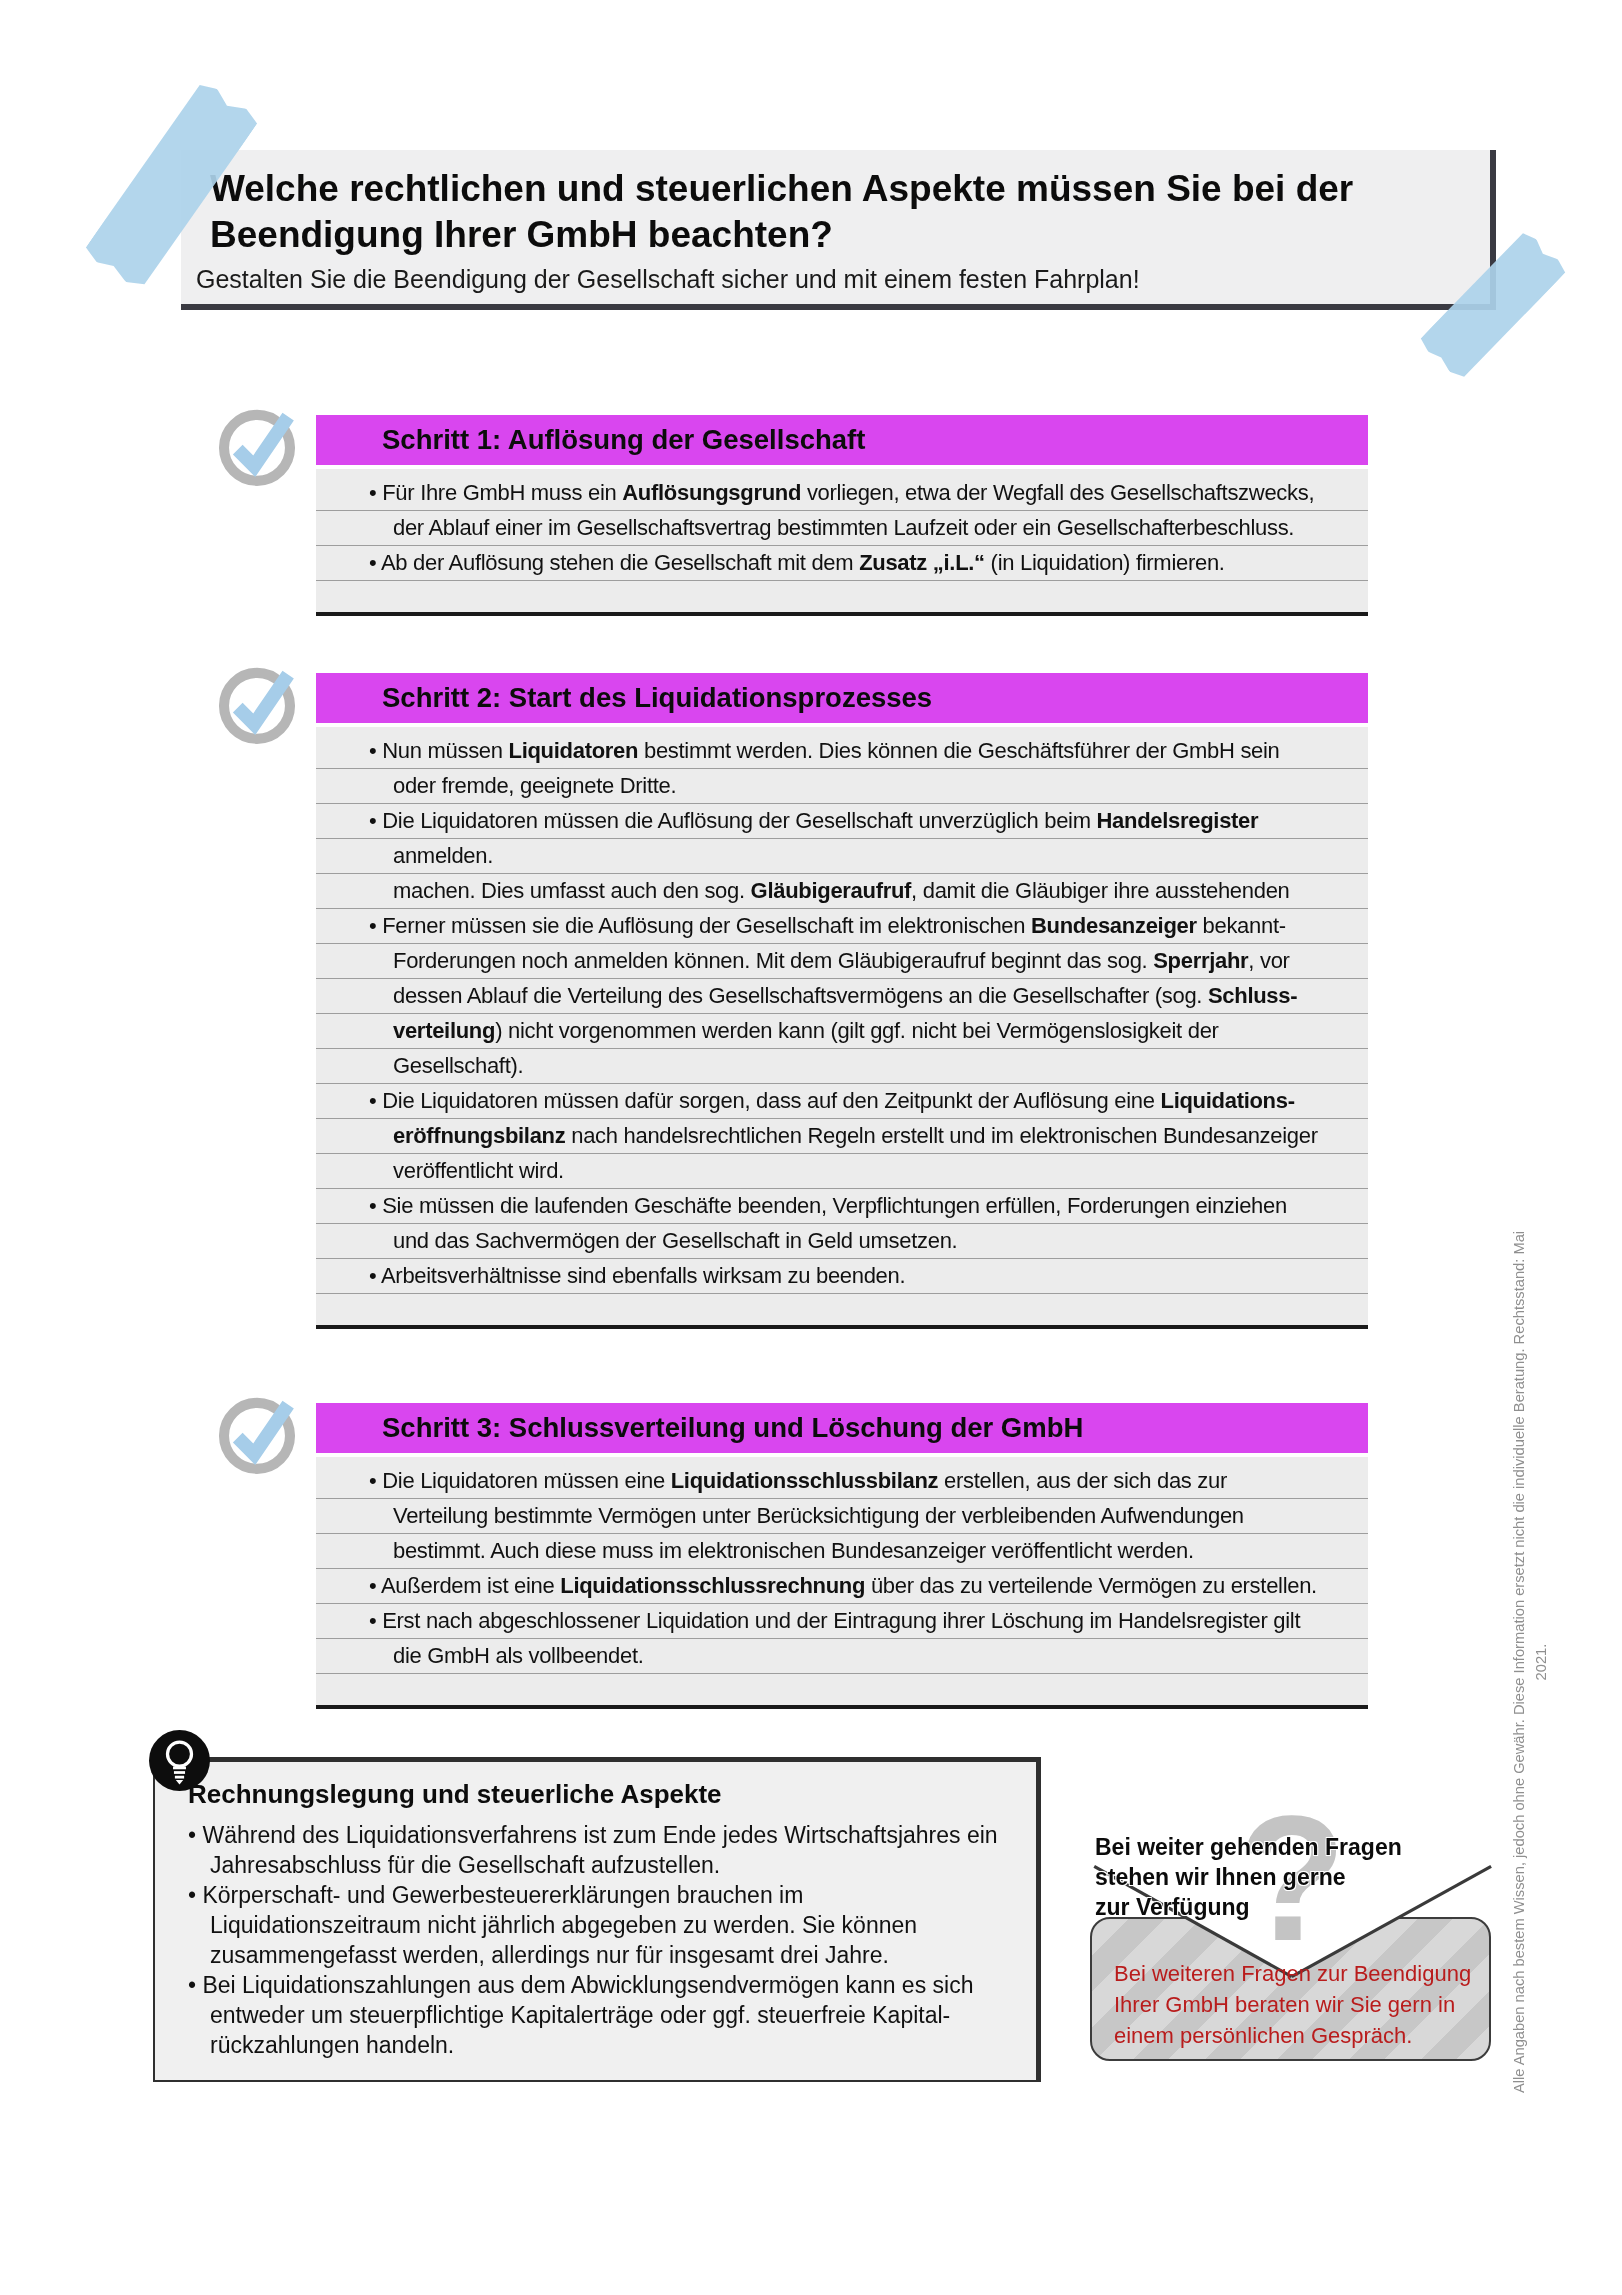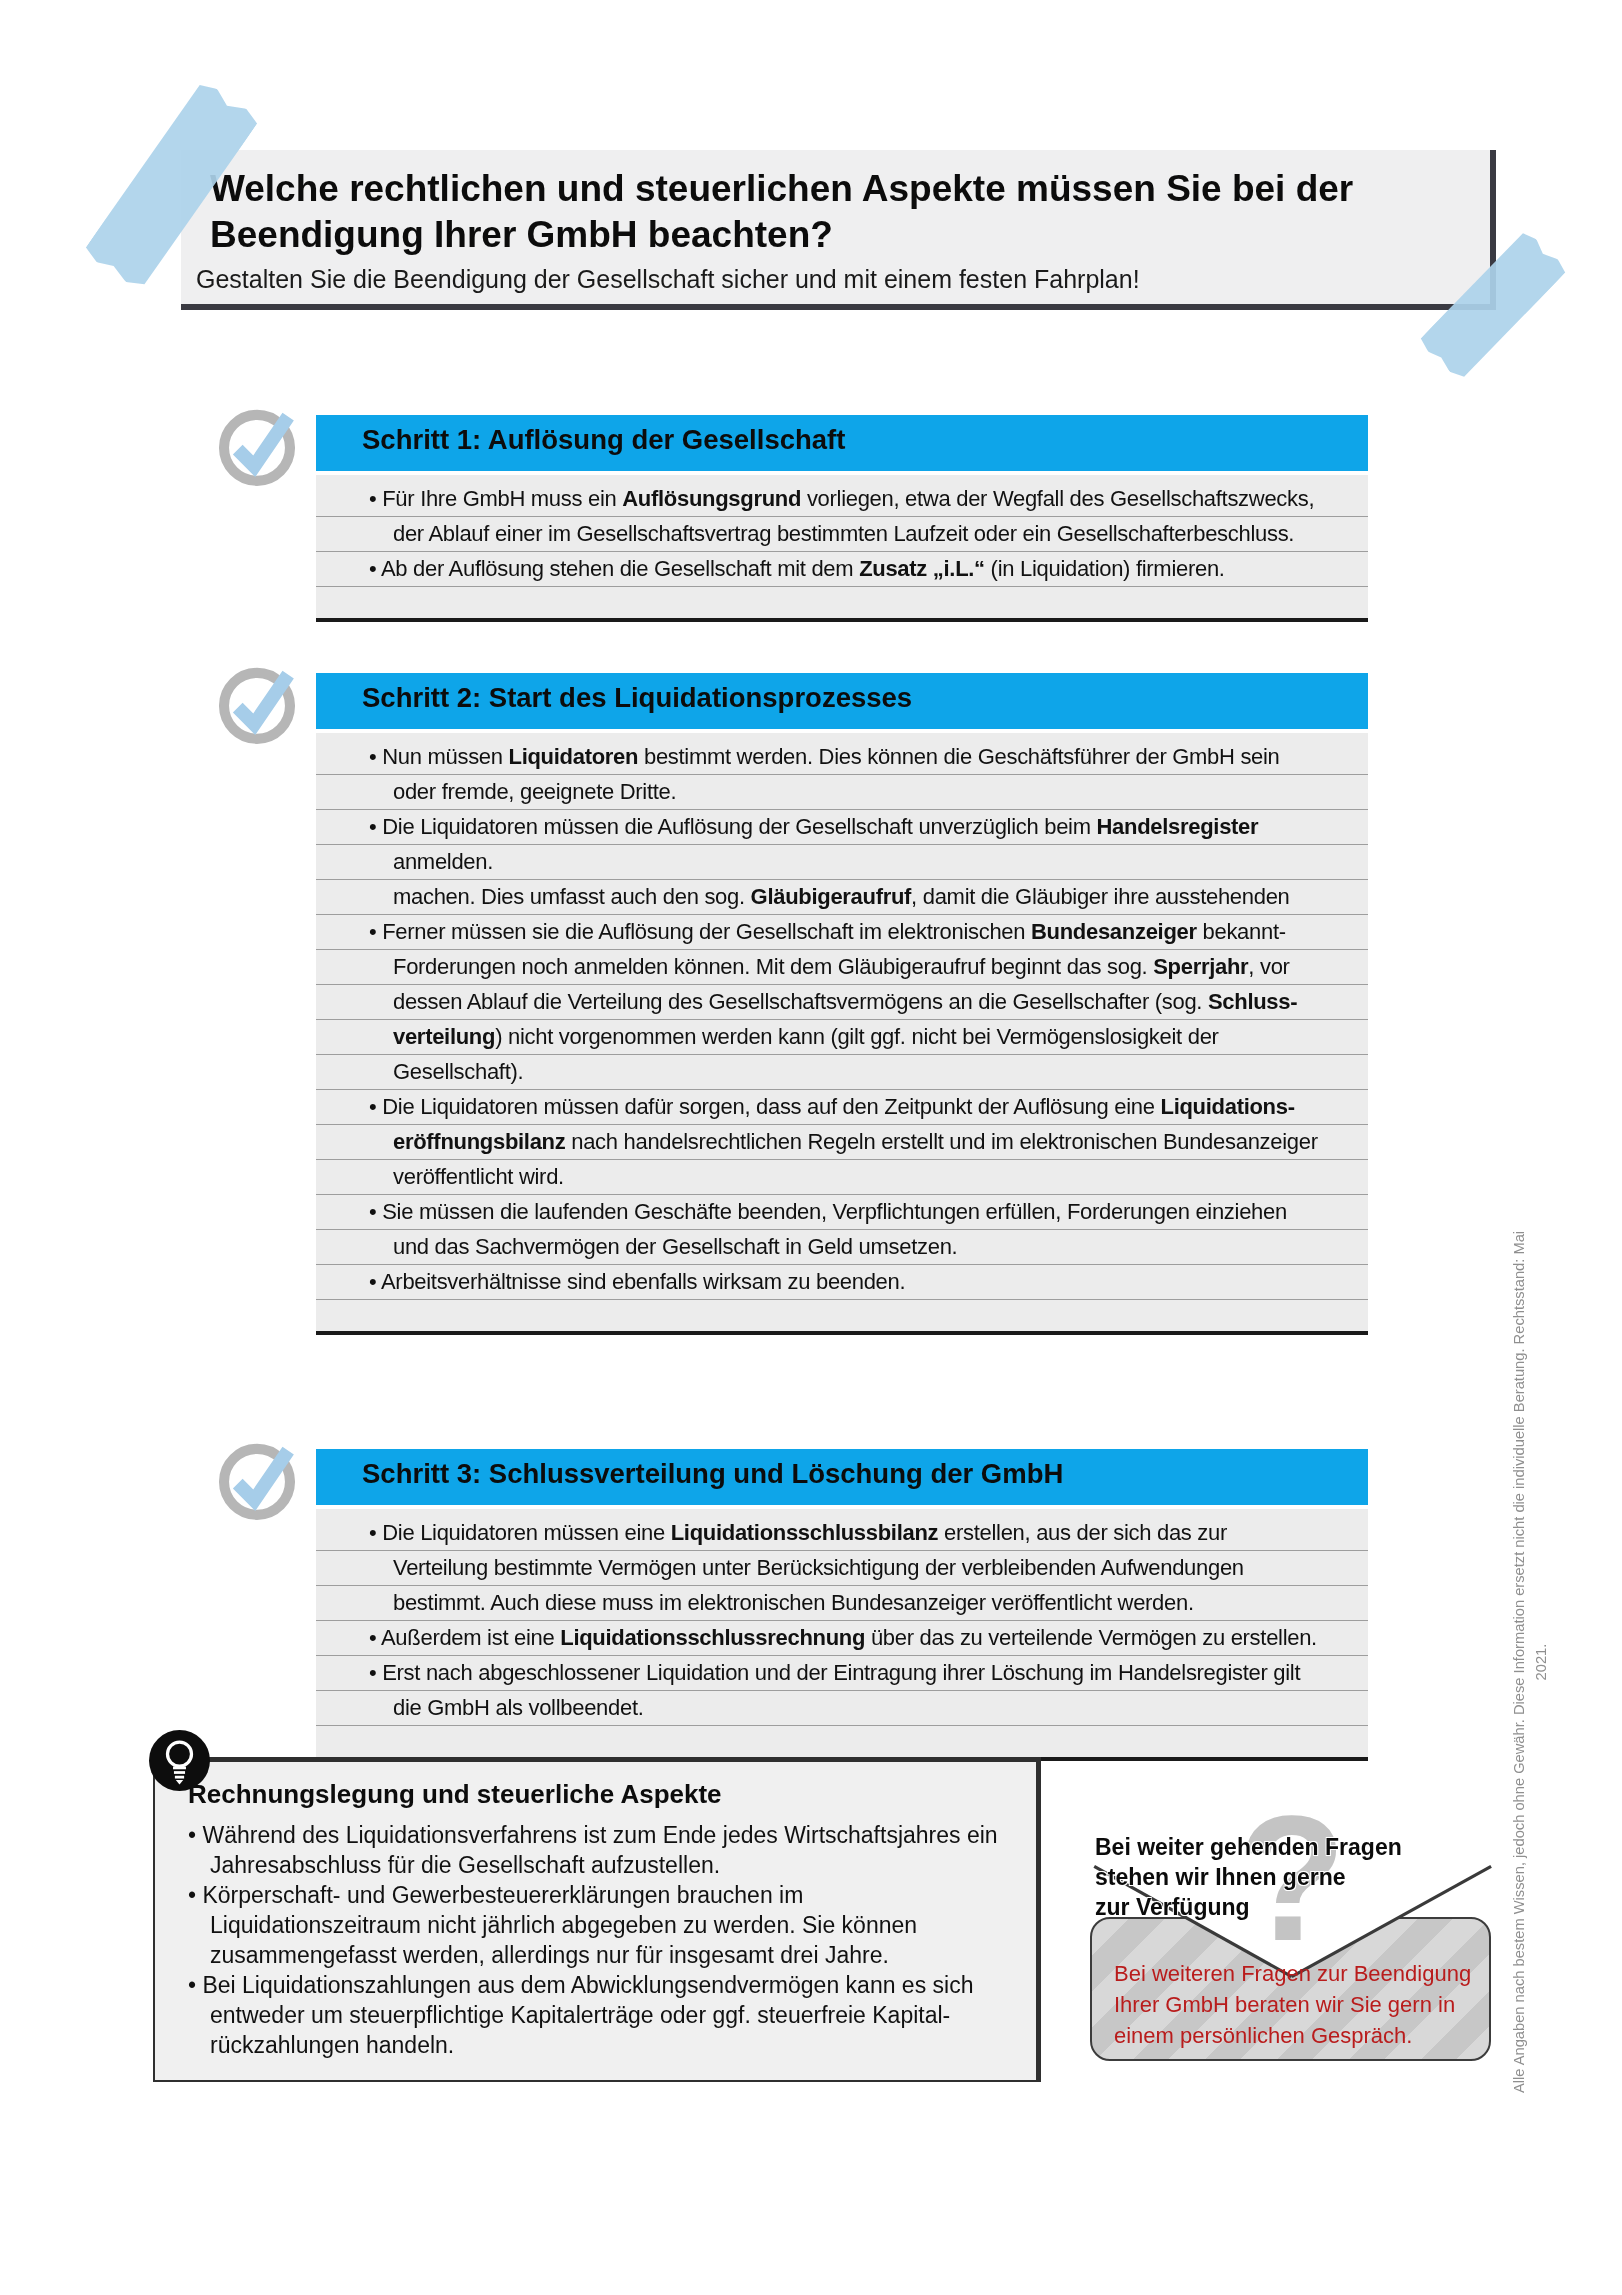--- a/index.html
+++ b/index.html
@@ -15,22 +15,22 @@
   
   .title-box{position:absolute;left:154px;top:150px;width:1315px;height:160px;
              background:#efeff0;border-right:6.4px solid #3a3a42;border-bottom:6.4px solid #3a3a42;
              box-sizing:border-box;z-index:10;}
   .title-line{font-weight:bold;font-size:37px;line-height:46px;color:#0c0c0c;padding-left:29px;}
   .title-line.first{padding-top:15.6px;}
   .subtitle{font-size:25px;line-height:29px;color:#1a1a1a;padding-left:15px;padding-top:7.3px;}
 
   
   .section{position:absolute;left:289px;width:1052px;z-index:5;}
-  .sec-header{height:56px;background:#0ea5e9;font-weight:bold;font-size:27.5px;line-height:50px;
-              color:#0c0c0c;padding-left:46px;box-sizing:border-box;}
+  .sec-header{height:50px;background:#d946ef;font-weight:bold;font-size:27.5px;line-height:50px;
+              color:#0c0c0c;padding-left:66px;box-sizing:border-box;}
   .sec-body{background:#ececec;border-bottom:4.6px solid #1a1a1a;margin-top:3.7px;padding-top:7.3px;}
   .row{height:35px;line-height:33px;font-size:22px;letter-spacing:-0.3px;color:#111;
        border-bottom:1.8px solid #9d9d9d;box-sizing:border-box;white-space:nowrap;overflow:visible;}
   .row.bullet{padding-left:53px;}
   .row.cont{padding-left:77px;}
   .row.empty{height:31px;border-bottom:none;}
   .check-wrap{position:absolute;left:-103px;top:-13px;width:88px;height:88px;}
 
   
   .notes-box{position:absolute;left:126px;top:1757px;width:888px;background:#f0f0f0;
@@ -113,21 +113,21 @@
         <div class="row bullet"><span>• Die Liquidatoren müssen dafür sorgen, dass auf den Zeitpunkt der Auflösung eine </span><b>Liquidations-</b><span></span></div>
         <div class="row cont"><span></span><b>eröffnungsbilanz</b><span> nach handelsrechtlichen Regeln erstellt und im elektronischen Bundesanzeiger</span></div>
         <div class="row cont"><span>veröffentlicht wird.</span></div>
         <div class="row bullet"><span>• Sie müssen die laufenden Geschäfte beenden, Verpflichtungen erfüllen, Forderungen einziehen</span></div>
         <div class="row cont"><span>und das Sachvermögen der Gesellschaft in Geld umsetzen.</span></div>
         <div class="row bullet"><span>• Arbeitsverhältnisse sind ebenfalls wirksam zu beenden.</span></div>
         <div class="row empty"><span></span></div>
       </div>
   </div>
 
-  <div class="section" style="top:1449px">
+  <div class="section" style="top:1403px">
     <div class="check-wrap">
       <svg width="88" height="88" viewBox="0 0 96 96">
         <circle cx="48" cy="50" r="36" fill="none" stroke="#b6b6b6" stroke-width="11"></circle>
         <path d="M27 52 L45 70 L82 16" fill="none" stroke="#a6cde9" stroke-width="15"></path>
       </svg>
     </div>
     <div class="sec-header">Schritt 3: Schlussverteilung und Löschung der GmbH</div>
     <div class="sec-body">
         <div class="row bullet"><span>• Die Liquidatoren müssen eine </span><b>Liquidationsschlussbilanz</b><span> erstellen, aus der sich das zur</span></div>
         <div class="row cont"><span>Verteilung bestimmte Vermögen unter Berücksichtigung der verbleibenden Aufwendungen</span></div>

